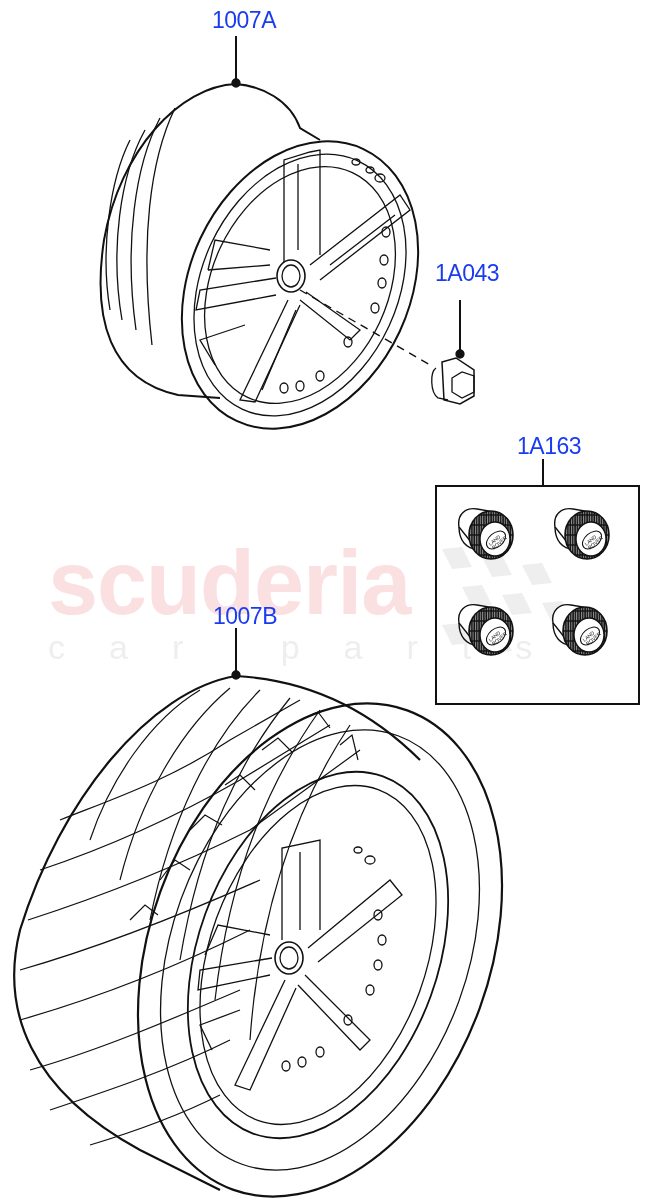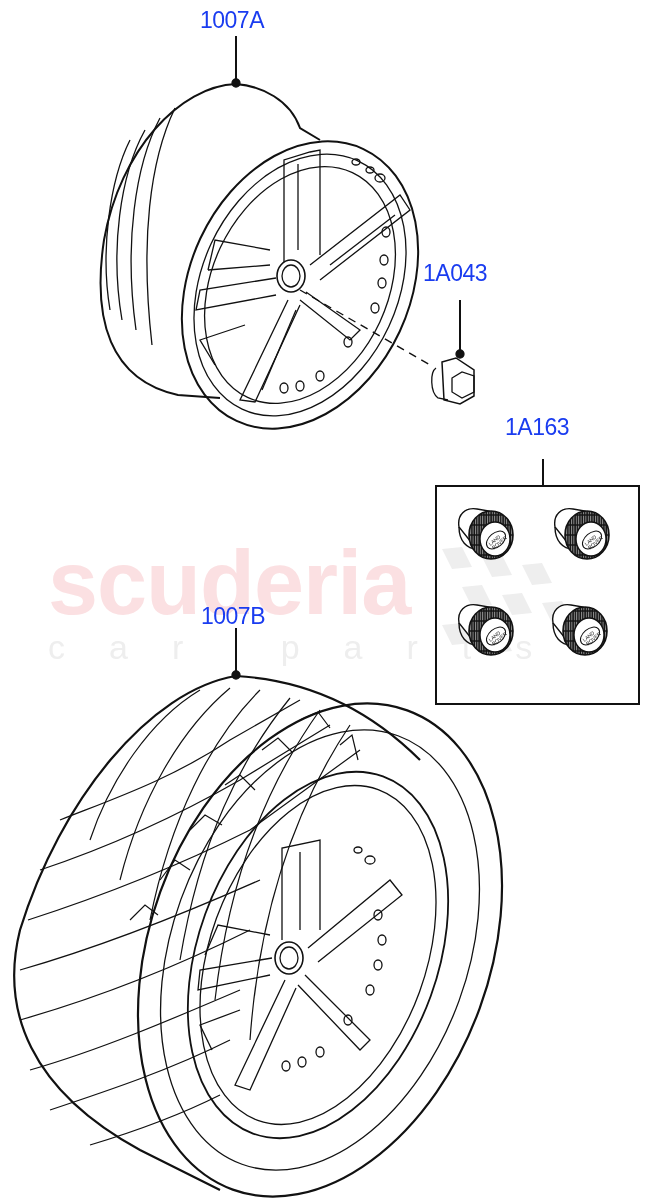--- a/index.html
+++ b/index.html
@@ -1,17 +1,17 @@
 <!DOCTYPE html>
 <html><head>
 <meta charset="utf-8">
 <style>
   html, body { margin:0; padding:0; background:#ffffff; }
   body { width:648px; height:1200px; position:relative; overflow:hidden; font-family:"Liberation Sans", sans-serif; }
-  .label { position:absolute; color:#1a3cf0; font-size:23px; font-family:"Liberation Sans", sans-serif; letter-spacing:-0.5px; line-height:1; }
+  .label { position:absolute; color:#1a3cf0; font-size:23px; font-family:"Liberation Sans", sans-serif; letter-spacing:-0.5px; line-height:1;margin-left:12px; }
   .wm-main { position:absolute; left:48px; top:538px; font-size:90px; font-weight:bold; color:#fbe0e2; font-family:"Liberation Sans", sans-serif; letter-spacing:-1px; line-height:1;text-align:center; }
   .wm-sub { position:absolute; left:48px; top:630px; font-size:34px; color:#eeeeee; font-family:"Liberation Sans", sans-serif; letter-spacing:44px; line-height:1; }
   svg { position:absolute; left:0; top:0; }
   .box { position:absolute; left:435px; top:485px; width:205px; height:220px; border:2px solid #111; box-sizing:border-box; }
 </style>
 </head>
 <body>
 
 <div class="wm-main">scuderia</div>
 <div class="wm-sub">car parts</div>
@@ -181,14 +181,14 @@
         <use href="#locknut"></use>
       </g>
     <g transform="translate(112,114)">
         <use href="#locknut"></use>
       </g>
   </svg>
 </div>
 
 <div class="label" style="left:200px; top:9px;">1007A</div>
 <div class="label" style="left:423px; top:262px;">1A043</div>
-<div class="label" style="left:505px; top:416px;">1A163</div>
+<div class="label" style="left:505px; top:435px;">1A163</div>
 <div class="label" style="left:201px; top:605px;">1007B</div>
 
 </body></html>

